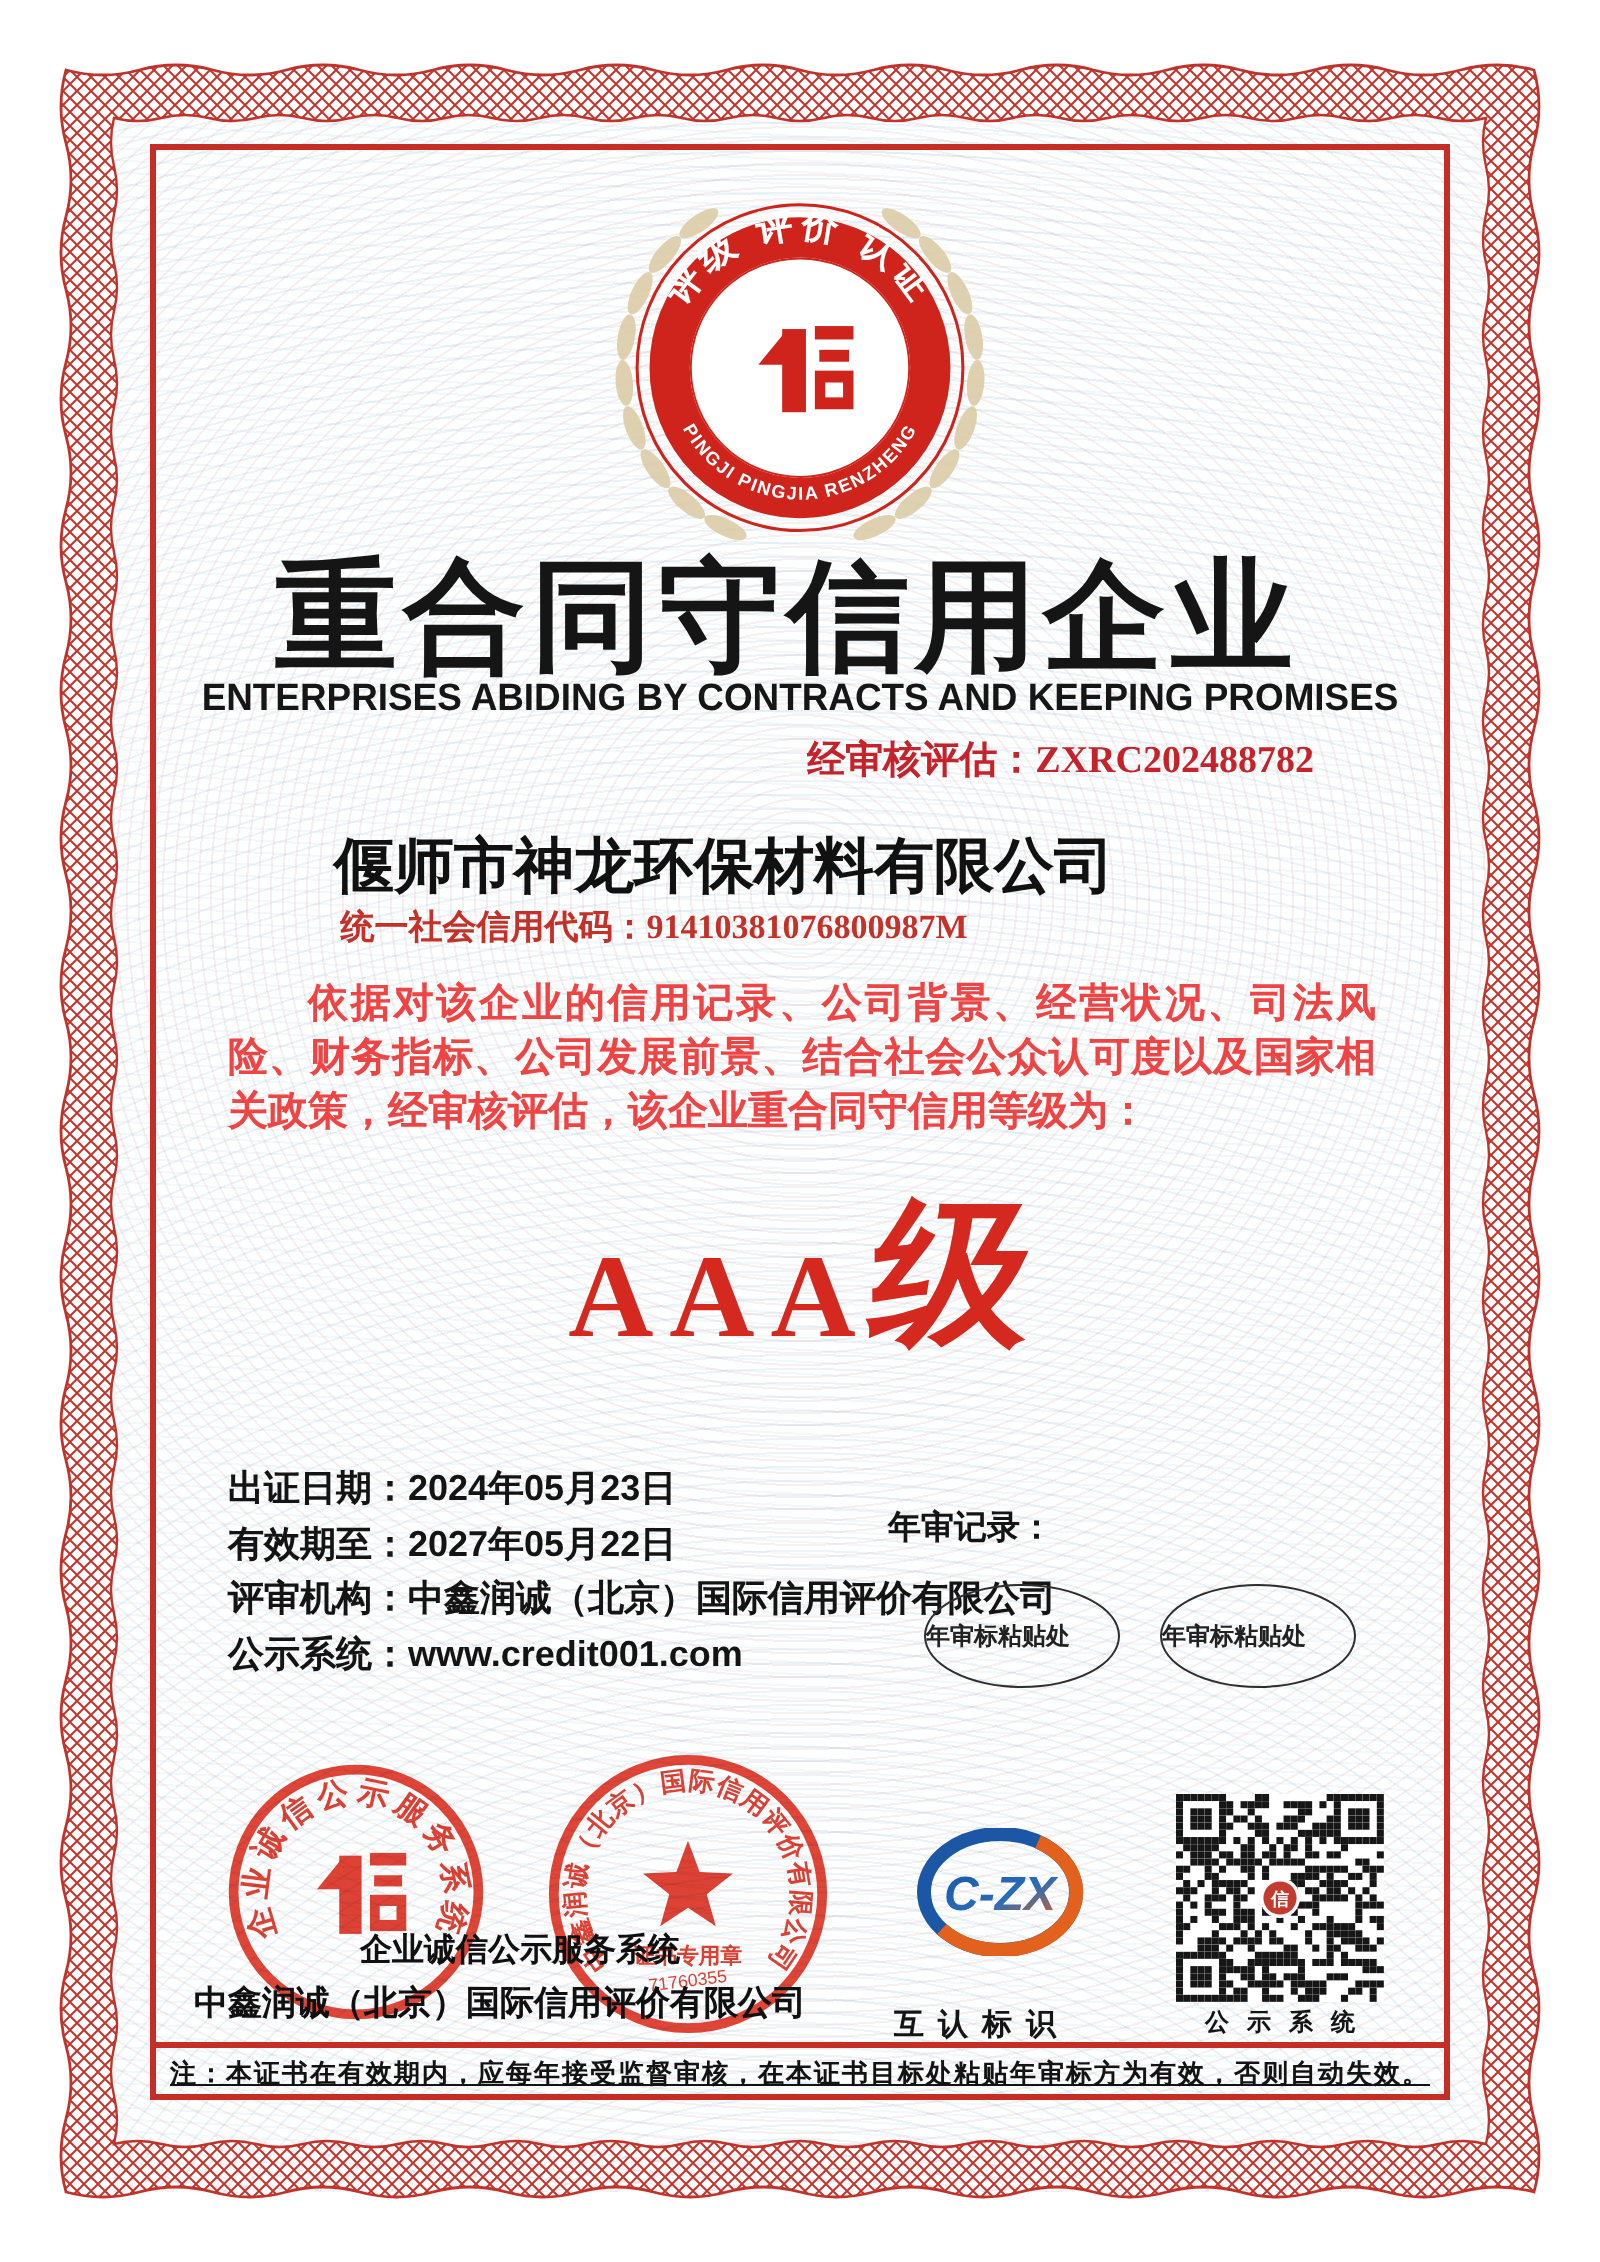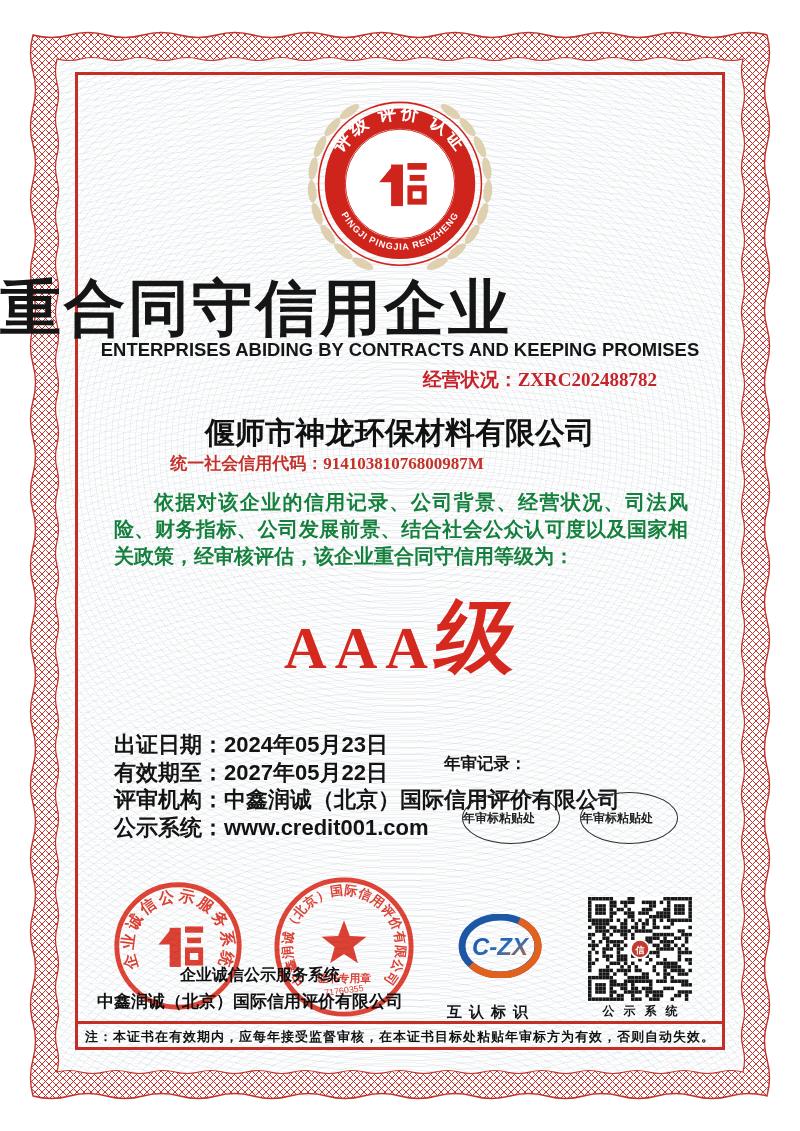--- a/index.html
+++ b/index.html
@@ -8,57 +8,57 @@
   
   .paper{position:absolute;left:57px;top:58px;width:686px;height:1038px;
     background:
       repeating-radial-gradient(circle at 343px 390px, rgba(205,115,130,.11) 0 1px, transparent 1px 6px),
       repeating-radial-gradient(circle at 343px 1250px, rgba(125,170,205,.13) 0 1px, transparent 1px 7px),
       repeating-linear-gradient(3deg, rgba(140,180,210,.09) 0 1px, transparent 1px 6px),
       #fdfefe;}
   .frame{position:absolute;left:75px;top:72px;width:650px;height:978px;
          border:3px solid #c62d24;box-sizing:border-box;}
   #borderSvg{position:absolute;left:0;top:0;}
-  .title{position:absolute;left:0;top:268px;width:787px;text-align:left;
+  .title{position:absolute;left:0;top:268px;width:787px;text-align:center;
          font-family:Liberation Serif, serif;font-weight:900;
          font-size:61px;letter-spacing:3px;color:#151515;}
   .subtitle{position:absolute;left:0;top:339px;width:800px;text-align:center;
             font-weight:700;font-size:19px;color:#161616;transform:scaleX(.97);}
   .creditcode{position:absolute;right:143px;top:367px;font-size:19px;font-weight:700;color:#c5232b;
               font-family:"Liberation Serif",serif;}
-  .company{position:absolute;left:0;top:413px;width:800px;text-align:center;
+  .company{position:absolute;left:0;top:413px;width:724px;text-align:center;
            font-size:30px;font-weight:900;color:#111;}
   .uscc{position:absolute;left:0;top:452px;width:654px;text-align:center;
         font-size:17px;font-weight:700;color:#c43128;font-family:"Liberation Serif",serif;}
   .para{position:absolute;left:114px;top:489px;width:574px;font-size:20px;font-weight:700;
-        line-height:27px;text-align:justify;text-indent:2em;color:#15803d;}
+        line-height:27px;text-align:justify;text-indent:2em;color:#ef4444;}
   .rating{position:absolute;left:0;top:588px;width:800px;text-align:center;color:#d5291f;white-space:nowrap;}
   .rating .ltr{font-family:"Liberation Serif","DejaVu Serif",serif;font-weight:900;
                font-size:59px;letter-spacing:8px;}
   .rating .suf{display:inline-block;font-weight:900;font-size:80px;transform:skewX(-7deg) translateY(-4px);}
-  .details{position:absolute;left:114px;top:731px;font-size:22px;font-weight:700;line-height:27.5px;}
+  .details{position:absolute;left:114px;top:731px;font-size:18px;font-weight:700;line-height:27.5px;}
   .annual-label{position:absolute;left:444px;top:753px;font-size:16.5px;font-weight:700;text-align:right;}
   .sticker{position:absolute;width:96px;height:50px;border:1.6px solid #2e2e2e;border-radius:50%;
            display:flex;align-items:center;justify-content:flex-start;font-size:12px;color:#222;
            background:transparent;font-weight:bold;}
   .st1{left:462px;top:792px;} .st2{left:580px;top:792px;}
   .sealsvg{position:absolute;mix-blend-mode:multiply;opacity:.94;}
   .cap1{position:absolute;left:108px;top:965px;width:304px;text-align:center;
         font-size:16px;font-weight:900;color:#101010;}
   .cap2{position:absolute;left:80px;top:990px;width:340px;text-align:center;
         font-size:17px;font-weight:900;color:#101010;}
   .czx{position:absolute;left:458px;top:914px;}
   .czxcap{position:absolute;left:440px;top:1003px;width:120px;text-align:left;
           font-size:15px;font-weight:900;letter-spacing:7px;text-indent:7px;}
   .qr{position:absolute;left:588px;top:897px;}
   .qrcap{position:absolute;left:580px;top:1003px;width:120px;text-align:center;
          font-size:12px;font-weight:900;letter-spacing:9px;text-indent:9px;}
   .note{position:absolute;left:78px;top:1021px;width:644px;height:26px;border-top:3px solid #c62d24;
         display:flex;align-items:center;justify-content:center;font-size:13px;font-weight:700;
-        letter-spacing:1px;white-space:nowrap;color:#131313;}
+        letter-spacing:1px;white-space:nowrap;color:#131313;text-decoration:underline;}
   .badge{position:absolute;left:285px;top:88px;}
 </style>
 </head>
 <body>
 
 <div class="cert">
 
   <div class="paper"></div>
 
   <svg id="borderSvg" width="800" height="1131">
@@ -115,21 +115,21 @@
     </text>
     <text font-size="9.5" font-weight="700" fill="#ffffff" letter-spacing="1">
       <textPath href="#btb" startOffset="50%" text-anchor="middle">PINGJI PINGJIA RENZHENG</textPath>
     </text>
     <use href="#xinlogo" x="89" y="75" width="62" height="50" color="#cf241c"></use>
   </svg>
 
   <div class="title">重合同守信用企业</div>
   <div class="subtitle">ENTERPRISES ABIDING BY CONTRACTS AND KEEPING PROMISES</div>
 
-  <div class="creditcode"><span>经营状况：</span><span>ZXRC202488782</span></div>
+  <div class="creditcode"><span>经审核评估：</span><span>ZXRC202488782</span></div>
 
   <div class="company">偃师市神龙环保材料有限公司</div>
   <div class="uscc">统一社会信用代码：91410381076800987M</div>
 
   <div class="para">依据对该企业的信用记录、公司背景、经营状况、司法风险、财务指标、公司发展前景、结合社会公众认可度以及国家相关政策，经审核评估，该企业重合同守信用等级为：</div>
 
   <div class="rating">
     <span class="ltr">AAA</span><span class="suf">级</span>
   </div>
 

